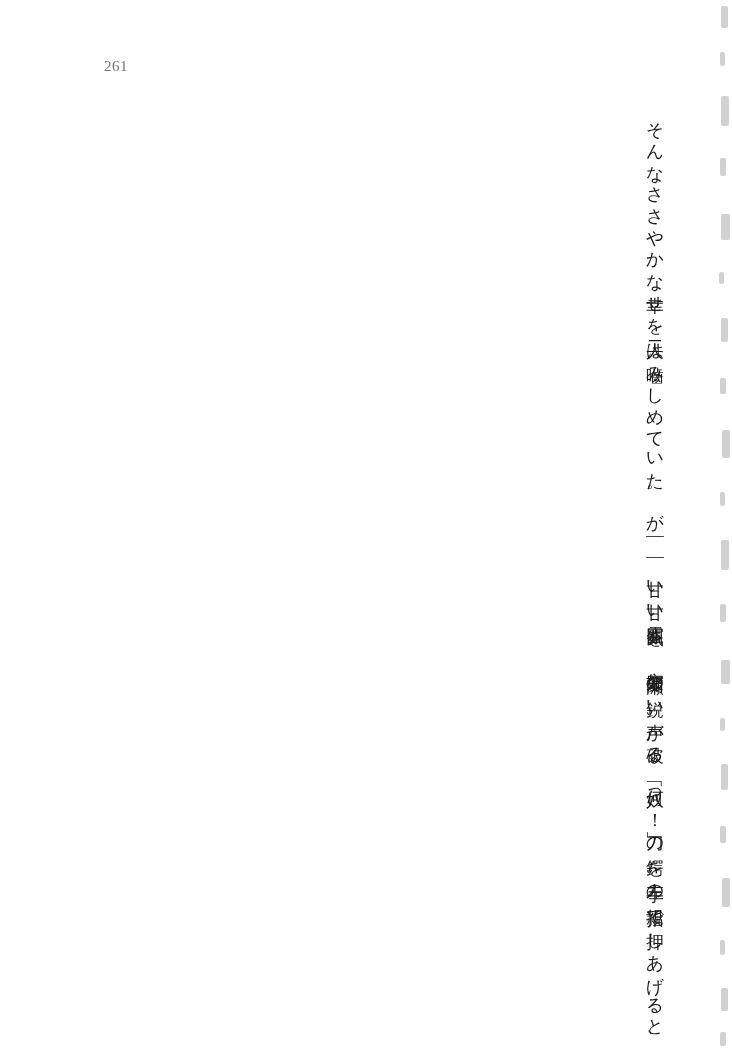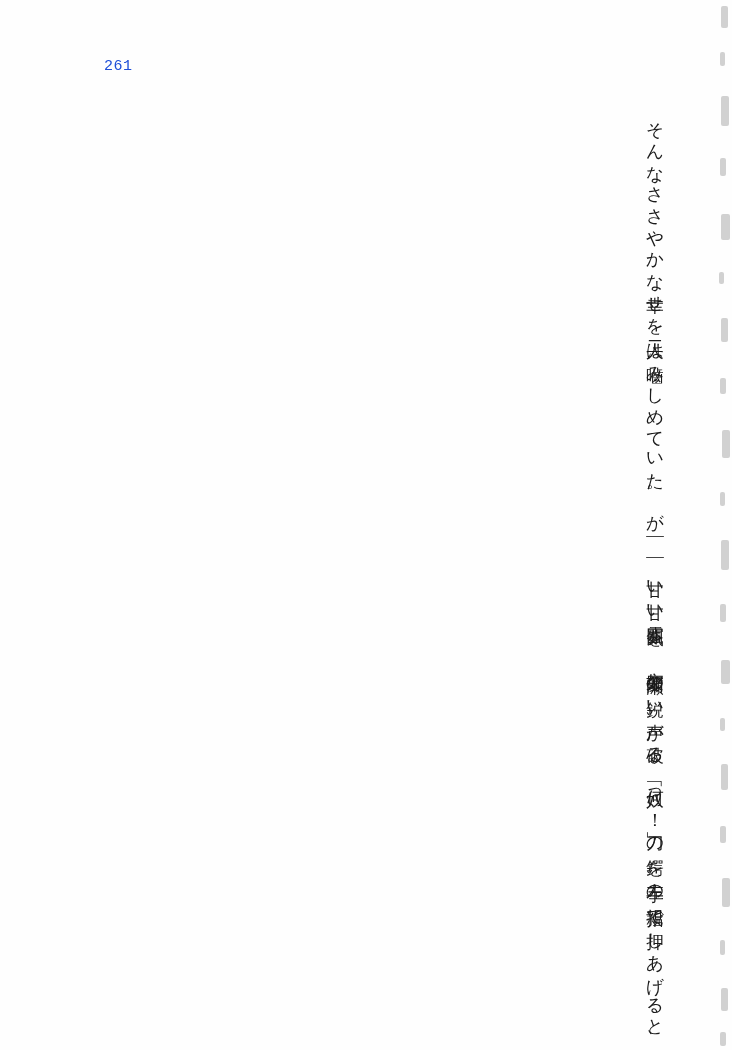--- a/index.html
+++ b/index.html
@@ -40,22 +40,22 @@
     opacity: .85;
   }
 
   
   #folio {
     position: absolute;
     top: 58px;
     left: 104px;
     font-size: 15px;
     letter-spacing: .5px;
-    color: #1d4ed8;
-    font-family: Liberation Mono, monospace;
+    color: #737373;
+    font-family: Liberation Serif, serif;
   }
 
   
   #textblock {
     position: absolute;
     top: 110px;
     right: 62px;
     height: 810px;
     width: 600px;
     display: flex;

